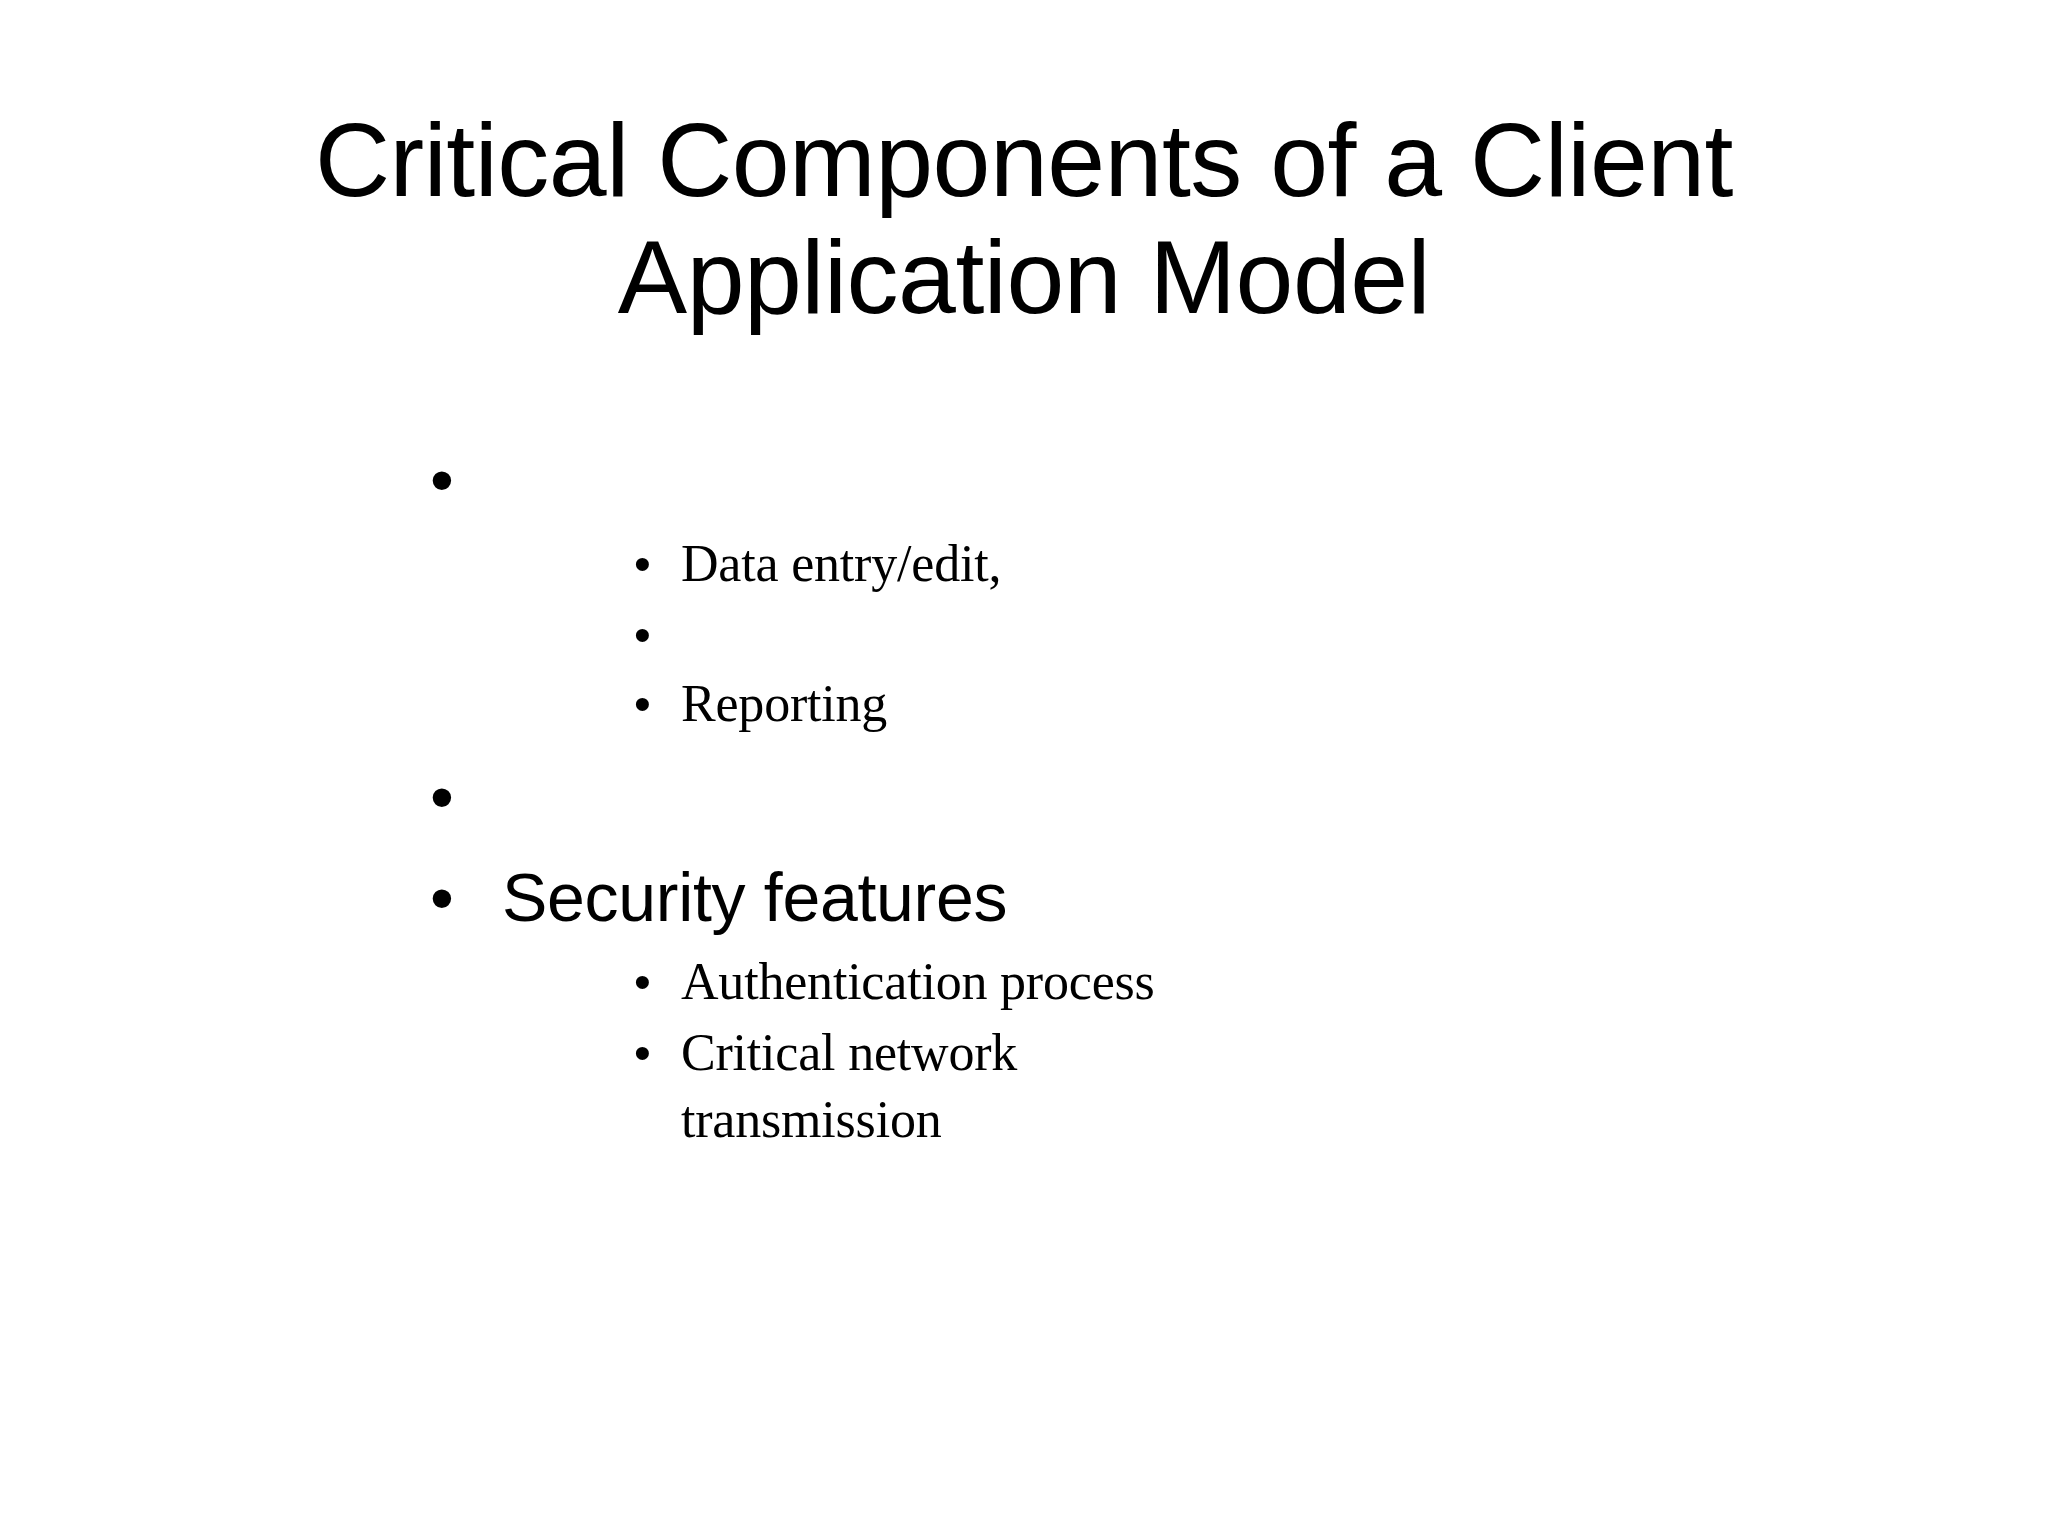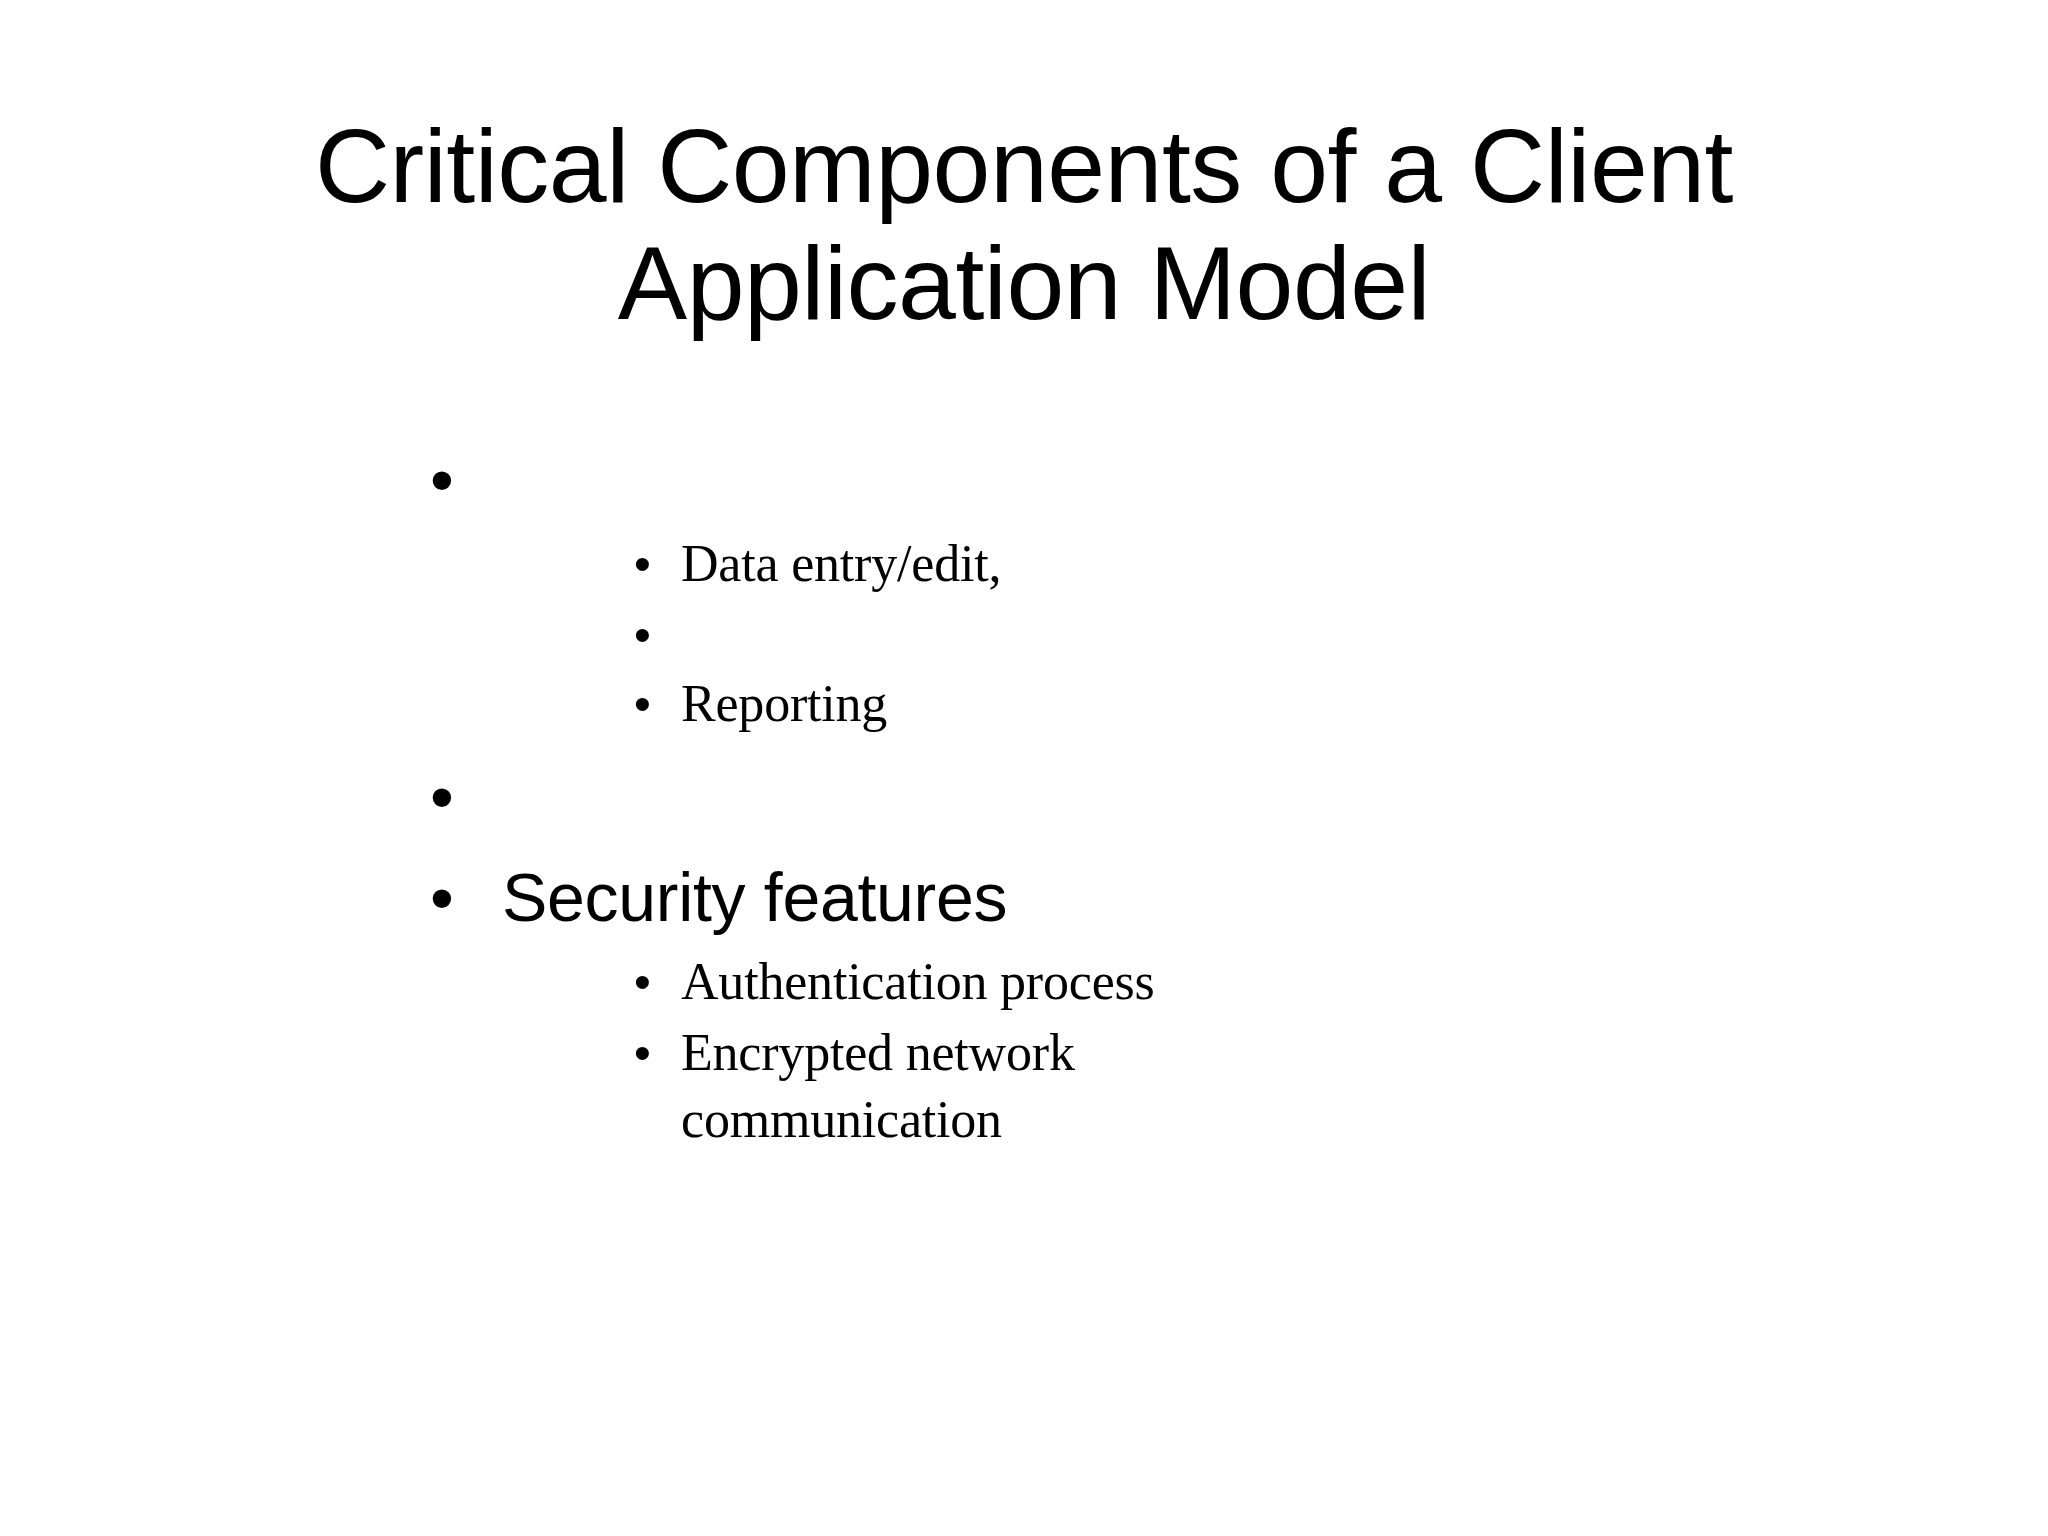--- a/index.html
+++ b/index.html
@@ -21,21 +21,21 @@
     width: 2048px;
     height: 1536px;
     background: #ffffff;
     box-sizing: border-box;
   }
 
   
   .slide-title {
     position: absolute;
     left: 120px;
-    top: 38px;
+    top: 32px;
     width: 1808px;
     text-align: center;
     font-size: 104px;
     line-height: 1.13;
     font-weight: 400;
     letter-spacing: -0.5px;
     color: #000000;
     white-space: pre-line;
   }
 
@@ -146,17 +146,17 @@
 
     <div class="spacer-sm"></div>
 
     <div class="bullet-row level2">
       <span class="bullet-mark">•</span>
       <span class="bullet-text">Authentication process</span>
     </div>
 
     <div class="bullet-row level2">
       <span class="bullet-mark">•</span>
-      <span class="bullet-text">Encrypted network communication</span>
+      <span class="bullet-text">Critical network transmission</span>
     </div>
 
   </div>
 </div>
 
 </body></html>

